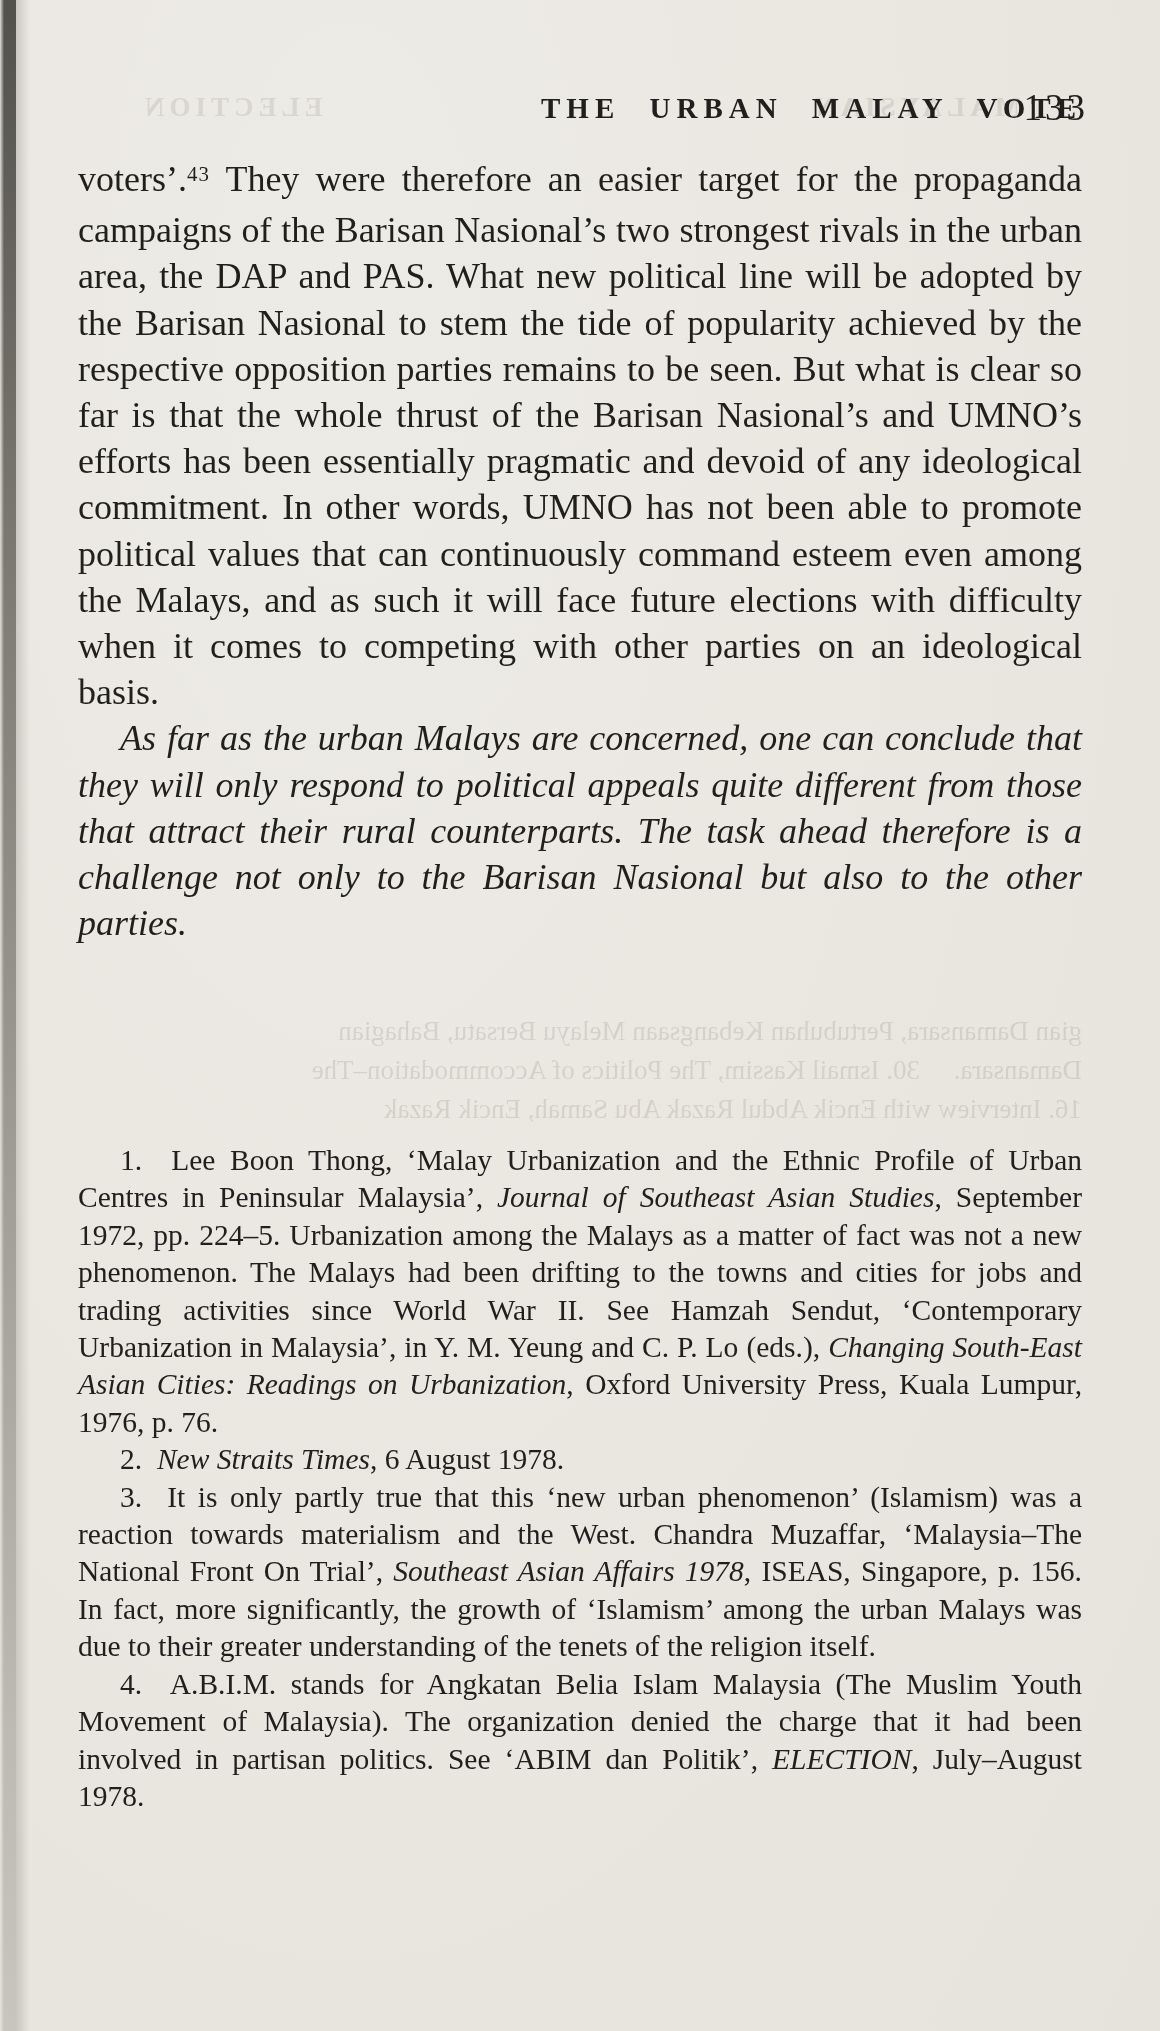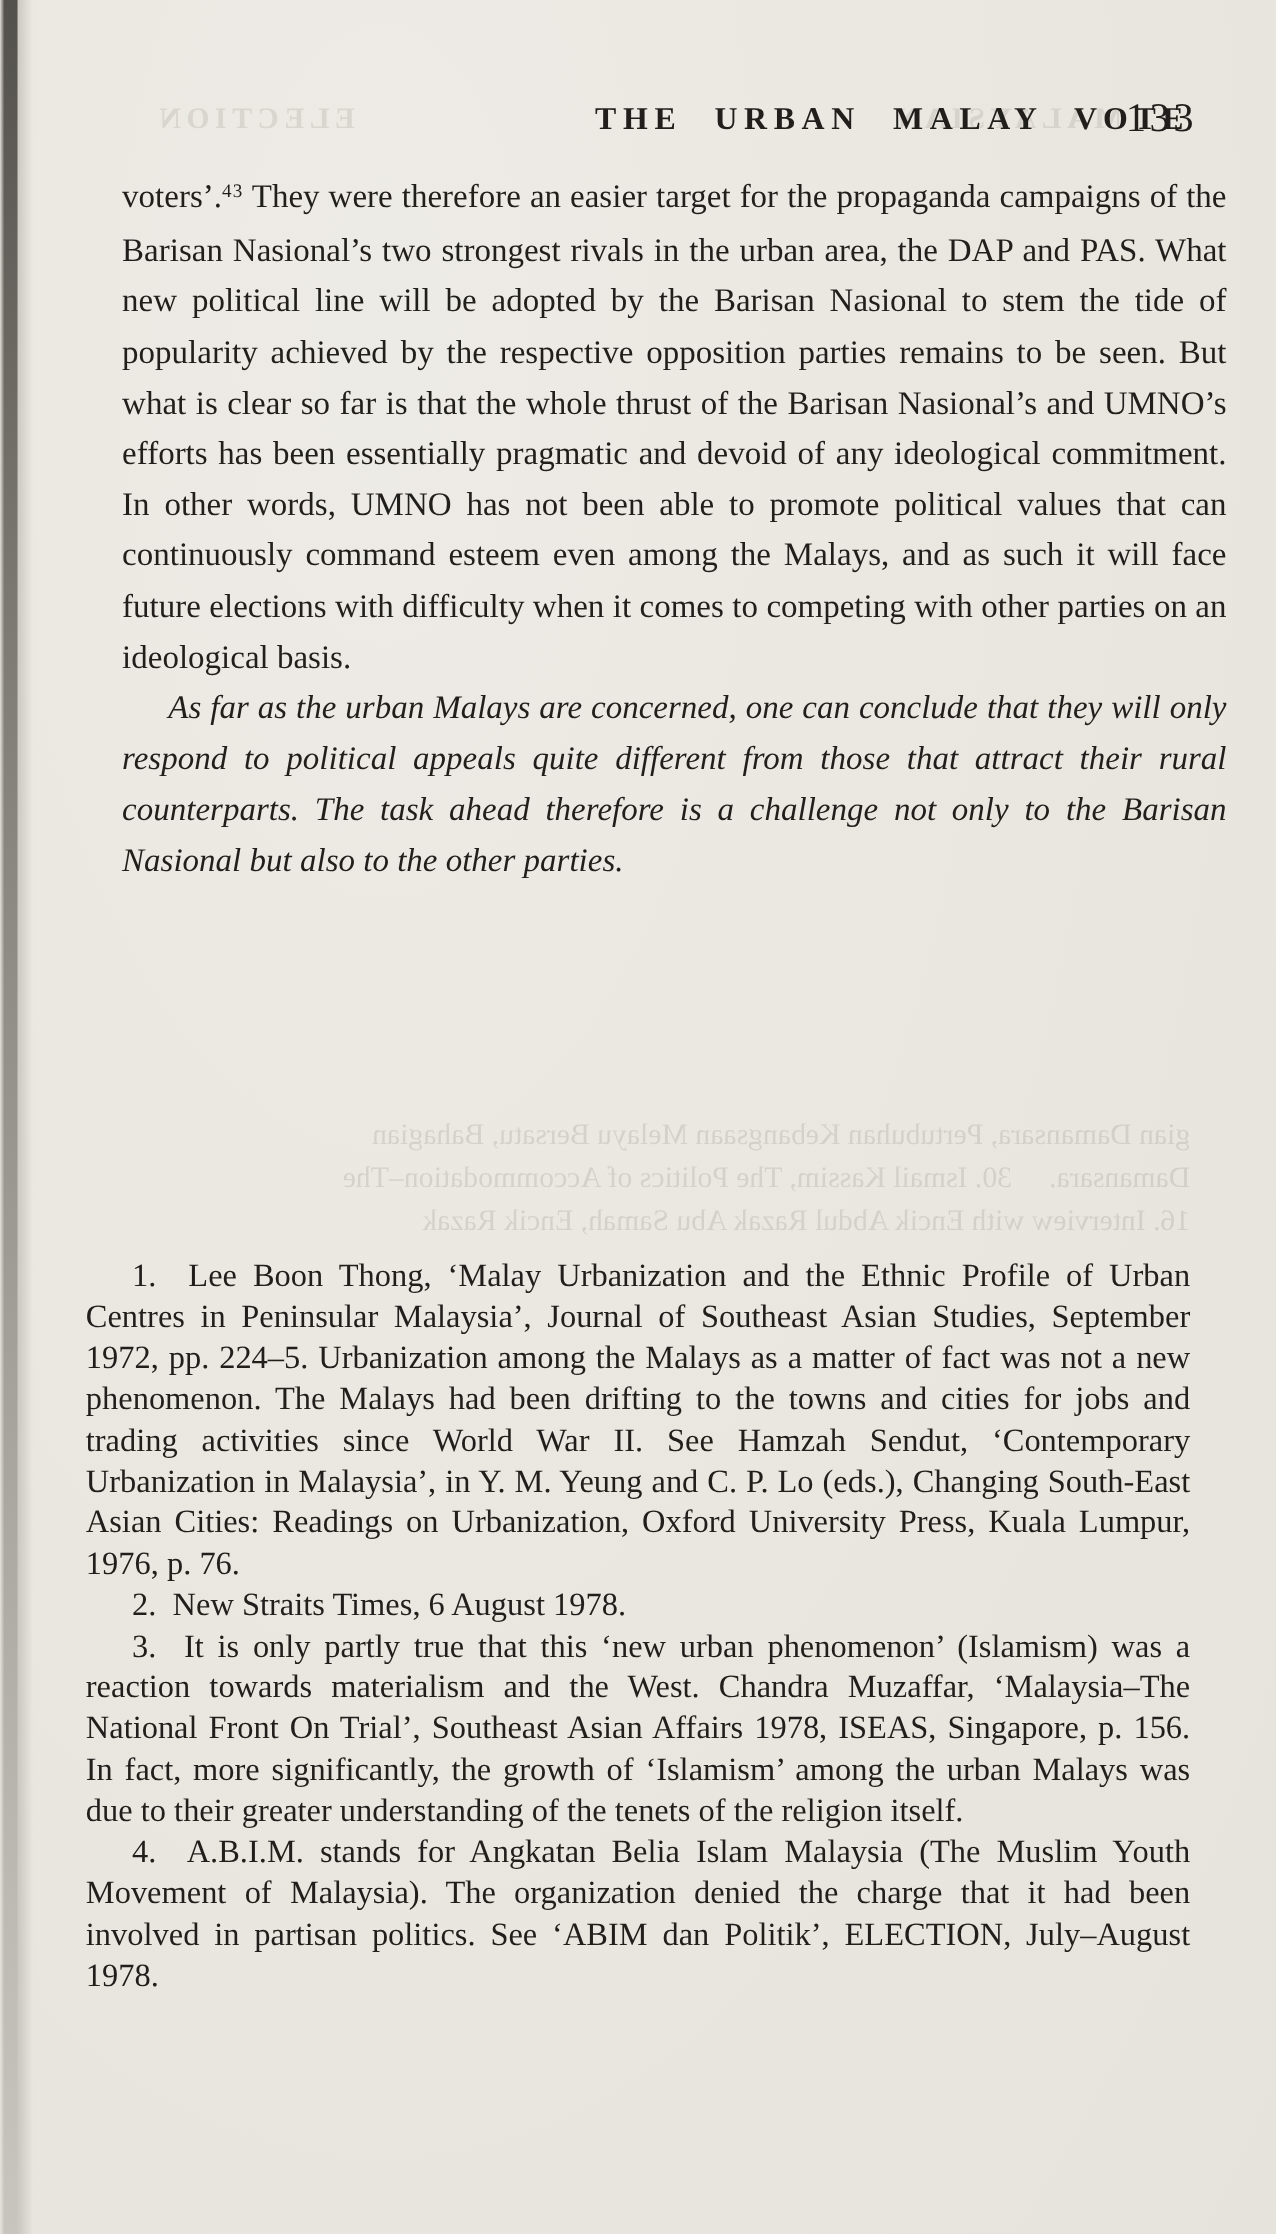--- a/index.html
+++ b/index.html
@@ -61,40 +61,39 @@
   .bleed-gap{
     position:absolute;top:1012px;left:78px;width:1004px;
     font-size:27px;line-height:39px;
     opacity:0.15;
   }
   .bleed-gap .bleed-line{white-space:nowrap;overflow:hidden;}
 
   
   .body-text{
     position:absolute;top:156px;left:78px;width:1004px;
-    font-size:30px;line-height:46.2px;
+    font-size:36px;line-height:46.2px;
     text-align:justify;
-    margin-left:33px;
   }
   .body-text p{margin:0;}
   .body-text p.indent{text-indent:42px;font-style:italic;}
   sup{
     font-size:0.58em;
     vertical-align:baseline;position:relative;top:-0.5em;
     letter-spacing:1px;
   }
 
   
   .footnotes{
     position:absolute;top:1142px;left:78px;width:1004px;
     font-size:29.5px;line-height:37.4px;
     text-align:justify;
   }
   .footnotes p{margin:0;text-indent:42px;}
-  .it{}
+  .it{font-style:italic;}
 </style>
 </head>
 <body>
 
 <div class="page">
 
   <div class="left-edge"></div>
   <div class="left-edge-fade"></div>
 
   <div class="bleed bleed-header">

